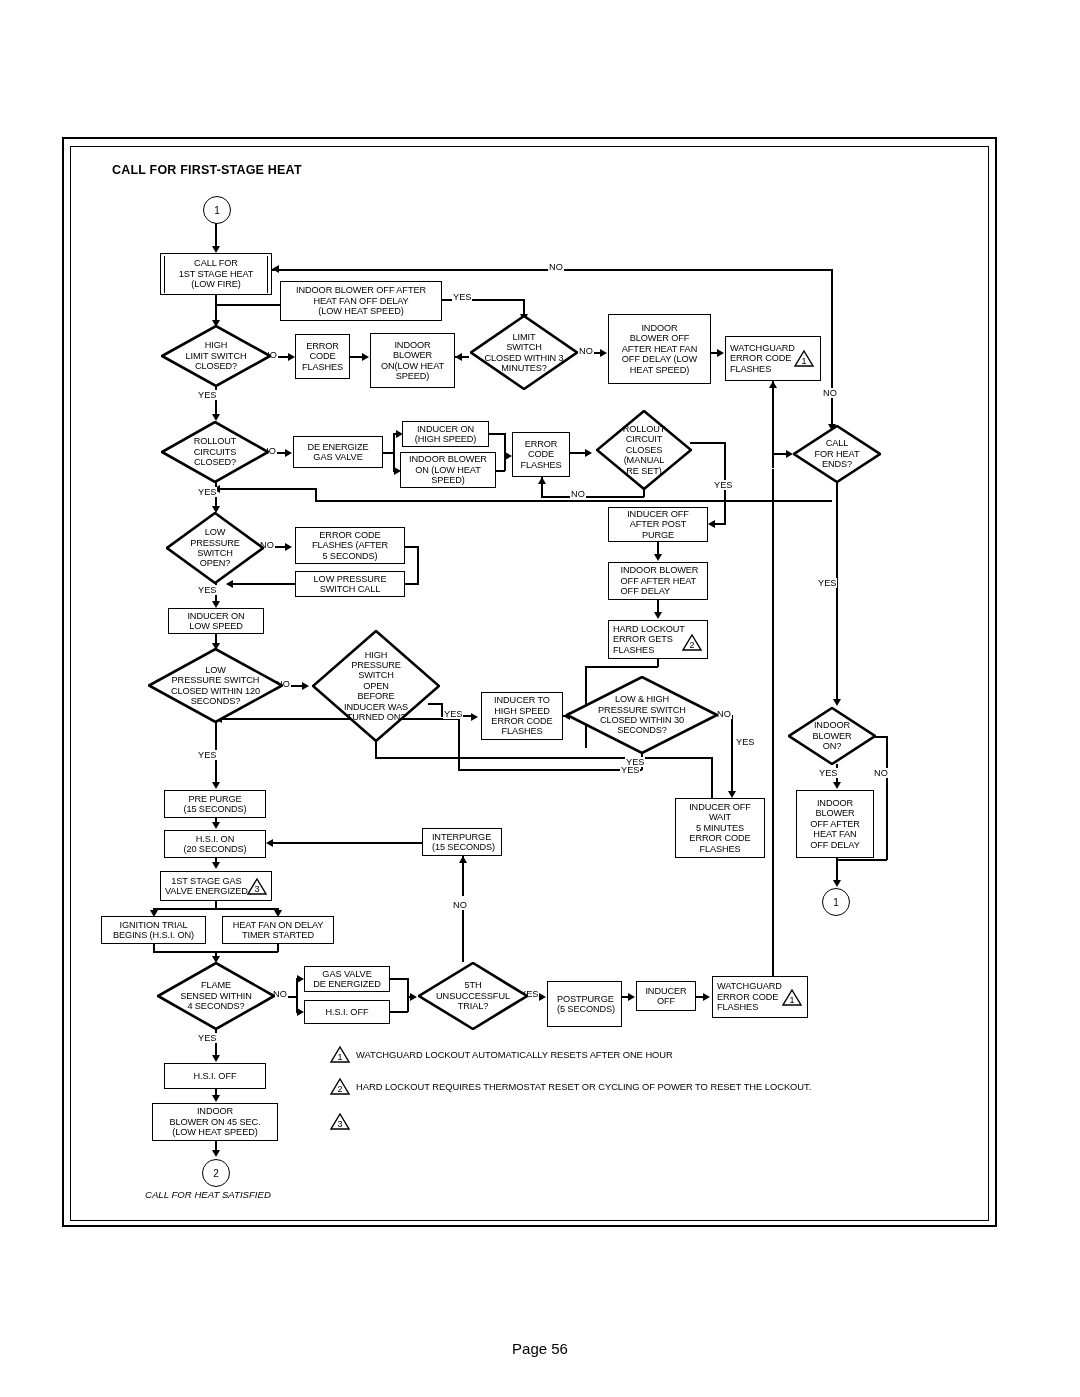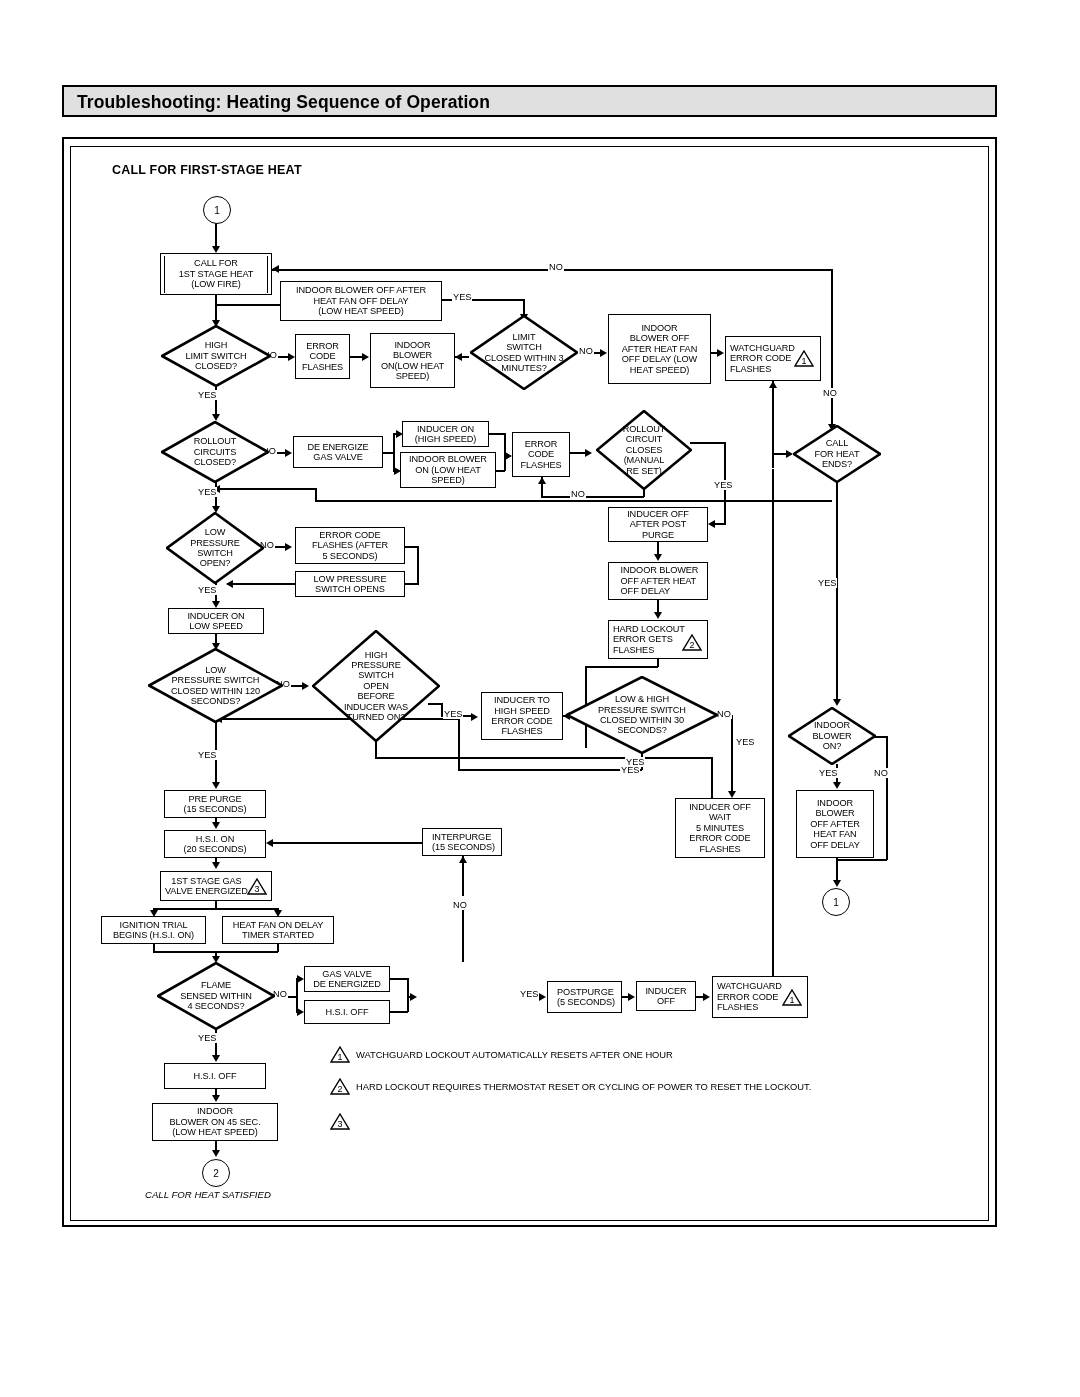--- a/index.html
+++ b/index.html
@@ -198,23 +198,20 @@
     font-size: 9.6px;
     white-space: nowrap;
     z-index: 6;
   }
 </style>
 </head>
 <body>
 
 <div id="page">
 
-  <div id="title-bar">
-    <div class="title-text">Troubleshooting:  Heating Sequence of Operation</div>
-  </div>
 
   <div id="diagram-frame"></div>
   <div id="inner-frame"></div>
 
   <div id="section-label">CALL FOR FIRST-STAGE HEAT</div>
 
   <div class="conn-circle" style="left:203px;top:196px;width:26px;height:26px;">
     <span>1</span>
   </div>
   <div class="ln lv" style="left:215px;top:222px;height:26px;"></div>
@@ -356,21 +353,21 @@
   </div>
 
   <div class="node box" style="left:295px;top:527px;width:110px;height:37px;">
     <span style="white-space:pre-line">ERROR CODE
 FLASHES (AFTER
 5 SECONDS)</span>
   </div>
 
   <div class="node box" style="left:295px;top:571px;width:110px;height:26px;">
     <span style="white-space:pre-line">LOW PRESSURE
-SWITCH OPENS</span>
+SWITCH CALL</span>
   </div>
 
   <div class="node box" style="left:608px;top:507px;width:100px;height:35px;">
     <span style="white-space:pre-line">INDUCER OFF
 AFTER POST
 PURGE</span>
   </div>
 
   <div class="node box" style="left:608px;top:562px;width:100px;height:38px;">
     <span style="white-space:pre-line;text-align:left;padding-left:3px;">INDOOR BLOWER
@@ -517,22 +514,32 @@
 
   <div class="node box" style="left:304px;top:966px;width:86px;height:26px;">
     <span style="white-space:pre-line">GAS VALVE
 DE  ENERGIZED</span>
   </div>
 
   <div class="node box" style="left:304px;top:1000px;width:86px;height:24px;">
     <span style="white-space:pre-line">H.S.I. OFF</span>
   </div>
 
-
-  <div class="node box" style="left:547px;top:981px;width:75px;height:32px;">
+  <div class="diamond" style="left:418px;top:962px;width:110px;height:68px;">
+    <svg class="dshape" viewBox="0 0 110 68" preserveAspectRatio="none">
+      <polygon points="55,1 109,34 55,67 1,34" fill="#fff" stroke="#000" stroke-width="2.6"></polygon>
+    </svg>
+    <div class="dlabel">
+      <span style="white-space:pre-line">5TH
+UNSUCCESSFUL
+TRIAL?</span>
+    </div>
+  </div>
+
+  <div class="node box" style="left:547px;top:981px;width:75px;height:46px;">
     <span style="white-space:pre-line;text-align:left;padding-left:3px;">POSTPURGE
 (5 SECONDS)</span>
   </div>
 
   <div class="node box" style="left:636px;top:981px;width:60px;height:30px;">
     <span style="white-space:pre-line">INDUCER
 OFF</span>
   </div>
 
   <div class="node box" style="left:712px;top:976px;width:96px;height:42px;justify-content:flex-start;">
@@ -804,14 +811,15 @@
     <span class="note-text" style="left:26px;top:4px;">HARD LOCKOUT REQUIRES THERMOSTAT RESET OR CYCLING OF POWER TO RESET THE LOCKOUT.</span>
   </div>
 
   <div class="note-row" style="left:330px;top:1111px;width:600px;">
     <svg class="note-tri" style="left:0;top:2px;width:20px;height:17px;" viewBox="0 0 20 17">
       <polygon points="10,1 19,16 1,16" fill="#fff" stroke="#000" stroke-width="1.4"></polygon>
       <text x="10" y="14" font-size="9" text-anchor="middle" font-family="Liberation Sans, sans-serif">3</text>
     </svg>
   </div>
 
+  <div id="page-footer">Page 56</div>
 
 </div>
 
 </body></html>

